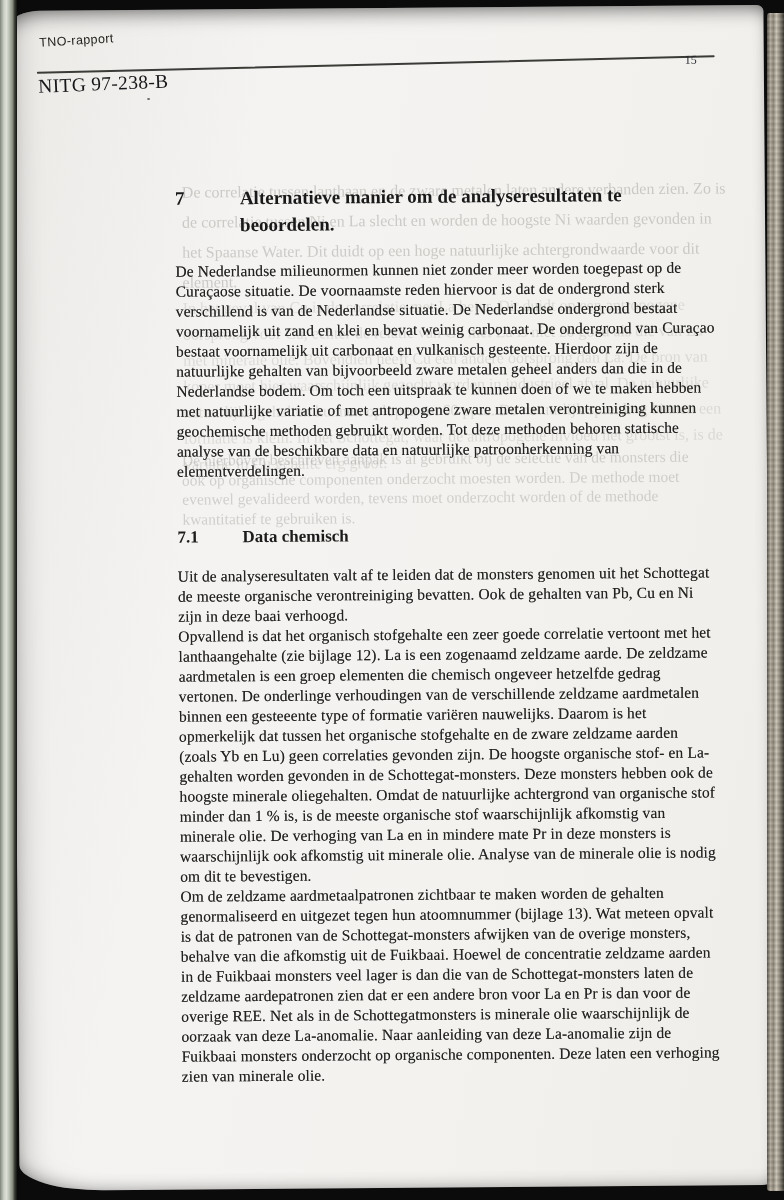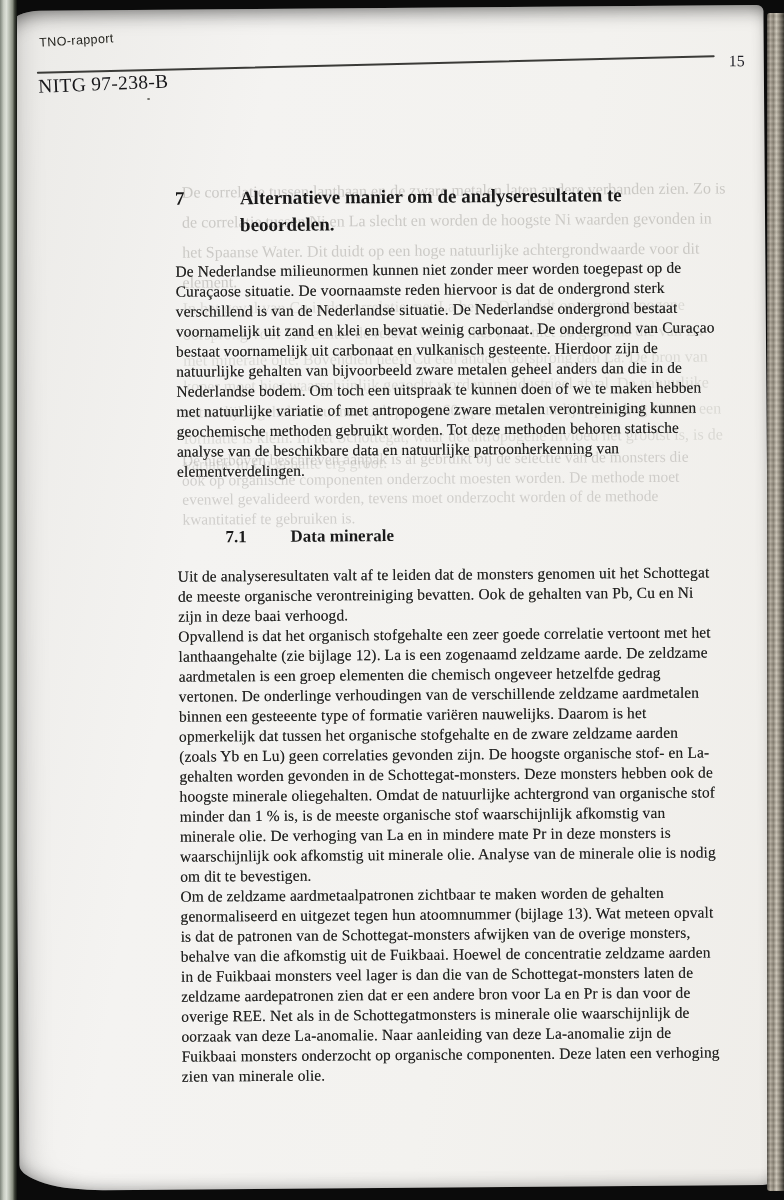--- a/index.html
+++ b/index.html
@@ -64,21 +64,21 @@
     background:#3b3b38;border-radius:2px;
     transform:rotate(-0.95deg);transform-origin:left center;
   }
   .report-code{
     position:absolute;left:27px;top:65px;
     font-size:19.5px;color:#17171a;letter-spacing:.3px;
     transform:rotate(-1.9deg);transform-origin:left top;
   }
   .page-number{
     position:absolute;left:674px;top:47px;
-    font-size:16px;color:#23232a;margin-left:44px;
+    font-size:12px;color:#23232a;
   }
 
   
   .ghost{position:absolute;width:572px;font-size:16px;pointer-events:none;}
   .ghost div{white-space:nowrap;overflow:hidden;}
   .ghost-a{left:170px;top:168px;line-height:30px;color:rgba(96,94,86,0.27);}
   .ghost-b{left:170px;top:286px;line-height:26px;color:rgba(100,98,90,0.16);}
   .ghost-c{left:168px;top:441px;line-height:19.5px;font-size:15.5px;color:rgba(96,94,86,0.24);}
 
   
@@ -93,21 +93,21 @@
     position:absolute;left:163px;width:539px;
     font-size:15.5px;line-height:20px;color:#222220;
     text-align:left;letter-spacing:0.1px;
     text-shadow:0 0 0.4px rgba(40,40,40,0.6);
   }
   .par-1{top:252px;}
   .sub-heading{
     position:absolute;left:163px;top:518px;width:400px;
     display:flex;font-weight:bold;font-size:17px;color:#1b1b1b;
   }
-  .sub-heading .sec-num{width:65px;flex:0 0 65px;margin-left:48px;}
+  .sub-heading .sec-num{width:65px;flex:0 0 65px;}
   .par-2{top:557px;}
   .par-2 p{margin:0;}
   .bold-inline{font-weight:normal;}
 
   
   .speck{position:absolute;border-radius:50%;background:#6d6d68;}
   .speck-1{left:136px;top:88px;width:3px;height:2px;}
   .speck-2{left:438px;top:1046px;width:2px;height:2px;opacity:.5;}
 </style>
 </head>
@@ -151,21 +151,21 @@
       <div class="sec-title">
         <span>Alternatieve manier om de analyseresultaten te</span>
         <span>beoordelen.</span>
       </div>
     </div>
 
     <div class="body-par par-1">De Nederlandse milieunormen kunnen niet zonder meer worden toegepast op de Curaçaose situatie. De voornaamste reden hiervoor is dat de ondergrond sterk verschillend is van de Nederlandse situatie. De Nederlandse ondergrond bestaat voornamelijk uit zand en klei en bevat weinig carbonaat. De ondergrond van Curaçao bestaat voornamelijk uit carbonaat en vulkanisch gesteente. Hierdoor zijn de natuurlijke gehalten van bijvoorbeeld zware metalen geheel anders dan die in de Nederlandse bodem. Om toch een uitspraak te kunnen doen of we te maken hebben met natuurlijke variatie of met antropogene zware metalen verontreiniging kunnen geochemische methoden gebruikt worden. Tot deze methoden behoren statische analyse van de beschikbare data en natuurlijke patroonherkenning van elementverdelingen.</div>
 
     <div class="sub-heading">
       <div class="sec-num">7.1</div>
-      <div>Data minerale</div>
+      <div>Data chemisch</div>
     </div>
 
     <div class="body-par par-2">
       <p>Uit de analyseresultaten valt af te leiden dat de monsters genomen uit het Schottegat de meeste organische verontreiniging bevatten. Ook de gehalten van Pb, Cu en Ni zijn in deze baai verhoogd.</p>
       <p><span>Opvallend is dat het organisch stofgehalte een zeer goede correlatie vertoont met het lanthaangehalte (zie bijlage 12). La is een zogenaamd zeldzame aarde. De zeldzame aardmetalen is een groep elementen die chemisch ongeveer hetzelfde gedrag vertonen. De onderlinge verhoudingen van de verschillende zeldzame aardmetalen binnen een gesteeente type of formatie variëren nauwelijks. Daarom is het opmerkelijk dat tussen het organische stofgehalte en de </span><span class="bold-inline">zware</span><span> zeldzame aarden (zoals Yb en Lu) geen correlaties gevonden zijn. De hoogste organische stof- en La-gehalten worden gevonden in de Schottegat-monsters. Deze monsters hebben ook de hoogste minerale oliegehalten. Omdat de natuurlijke achtergrond van organische stof minder dan 1 % is, is de meeste organische stof waarschijnlijk afkomstig van minerale olie. De verhoging van La en in mindere mate Pr in deze monsters is waarschijnlijk ook afkomstig uit minerale olie. Analyse van de minerale olie is nodig om dit te bevestigen.</span></p>
       <p>Om de zeldzame aardmetaalpatronen zichtbaar te maken worden de gehalten genormaliseerd en uitgezet tegen hun atoomnummer (bijlage 13). Wat meteen opvalt is dat de patronen van de Schottegat-monsters afwijken van de overige monsters, behalve van die afkomstig uit de Fuikbaai. Hoewel de concentratie zeldzame aarden in de Fuikbaai monsters veel lager is dan die van de Schottegat-monsters laten de zeldzame aardepatronen zien dat er een andere bron voor La en Pr is dan voor de overige REE. Net als in de Schottegatmonsters is minerale olie waarschijnlijk de oorzaak van deze La-anomalie. Naar aanleiding van deze La-anomalie zijn de Fuikbaai monsters onderzocht op organische componenten. Deze laten een verhoging zien van minerale olie.</p>
     </div>
 
     <div class="speck speck-1"></div>
     <div class="speck speck-2"></div>

